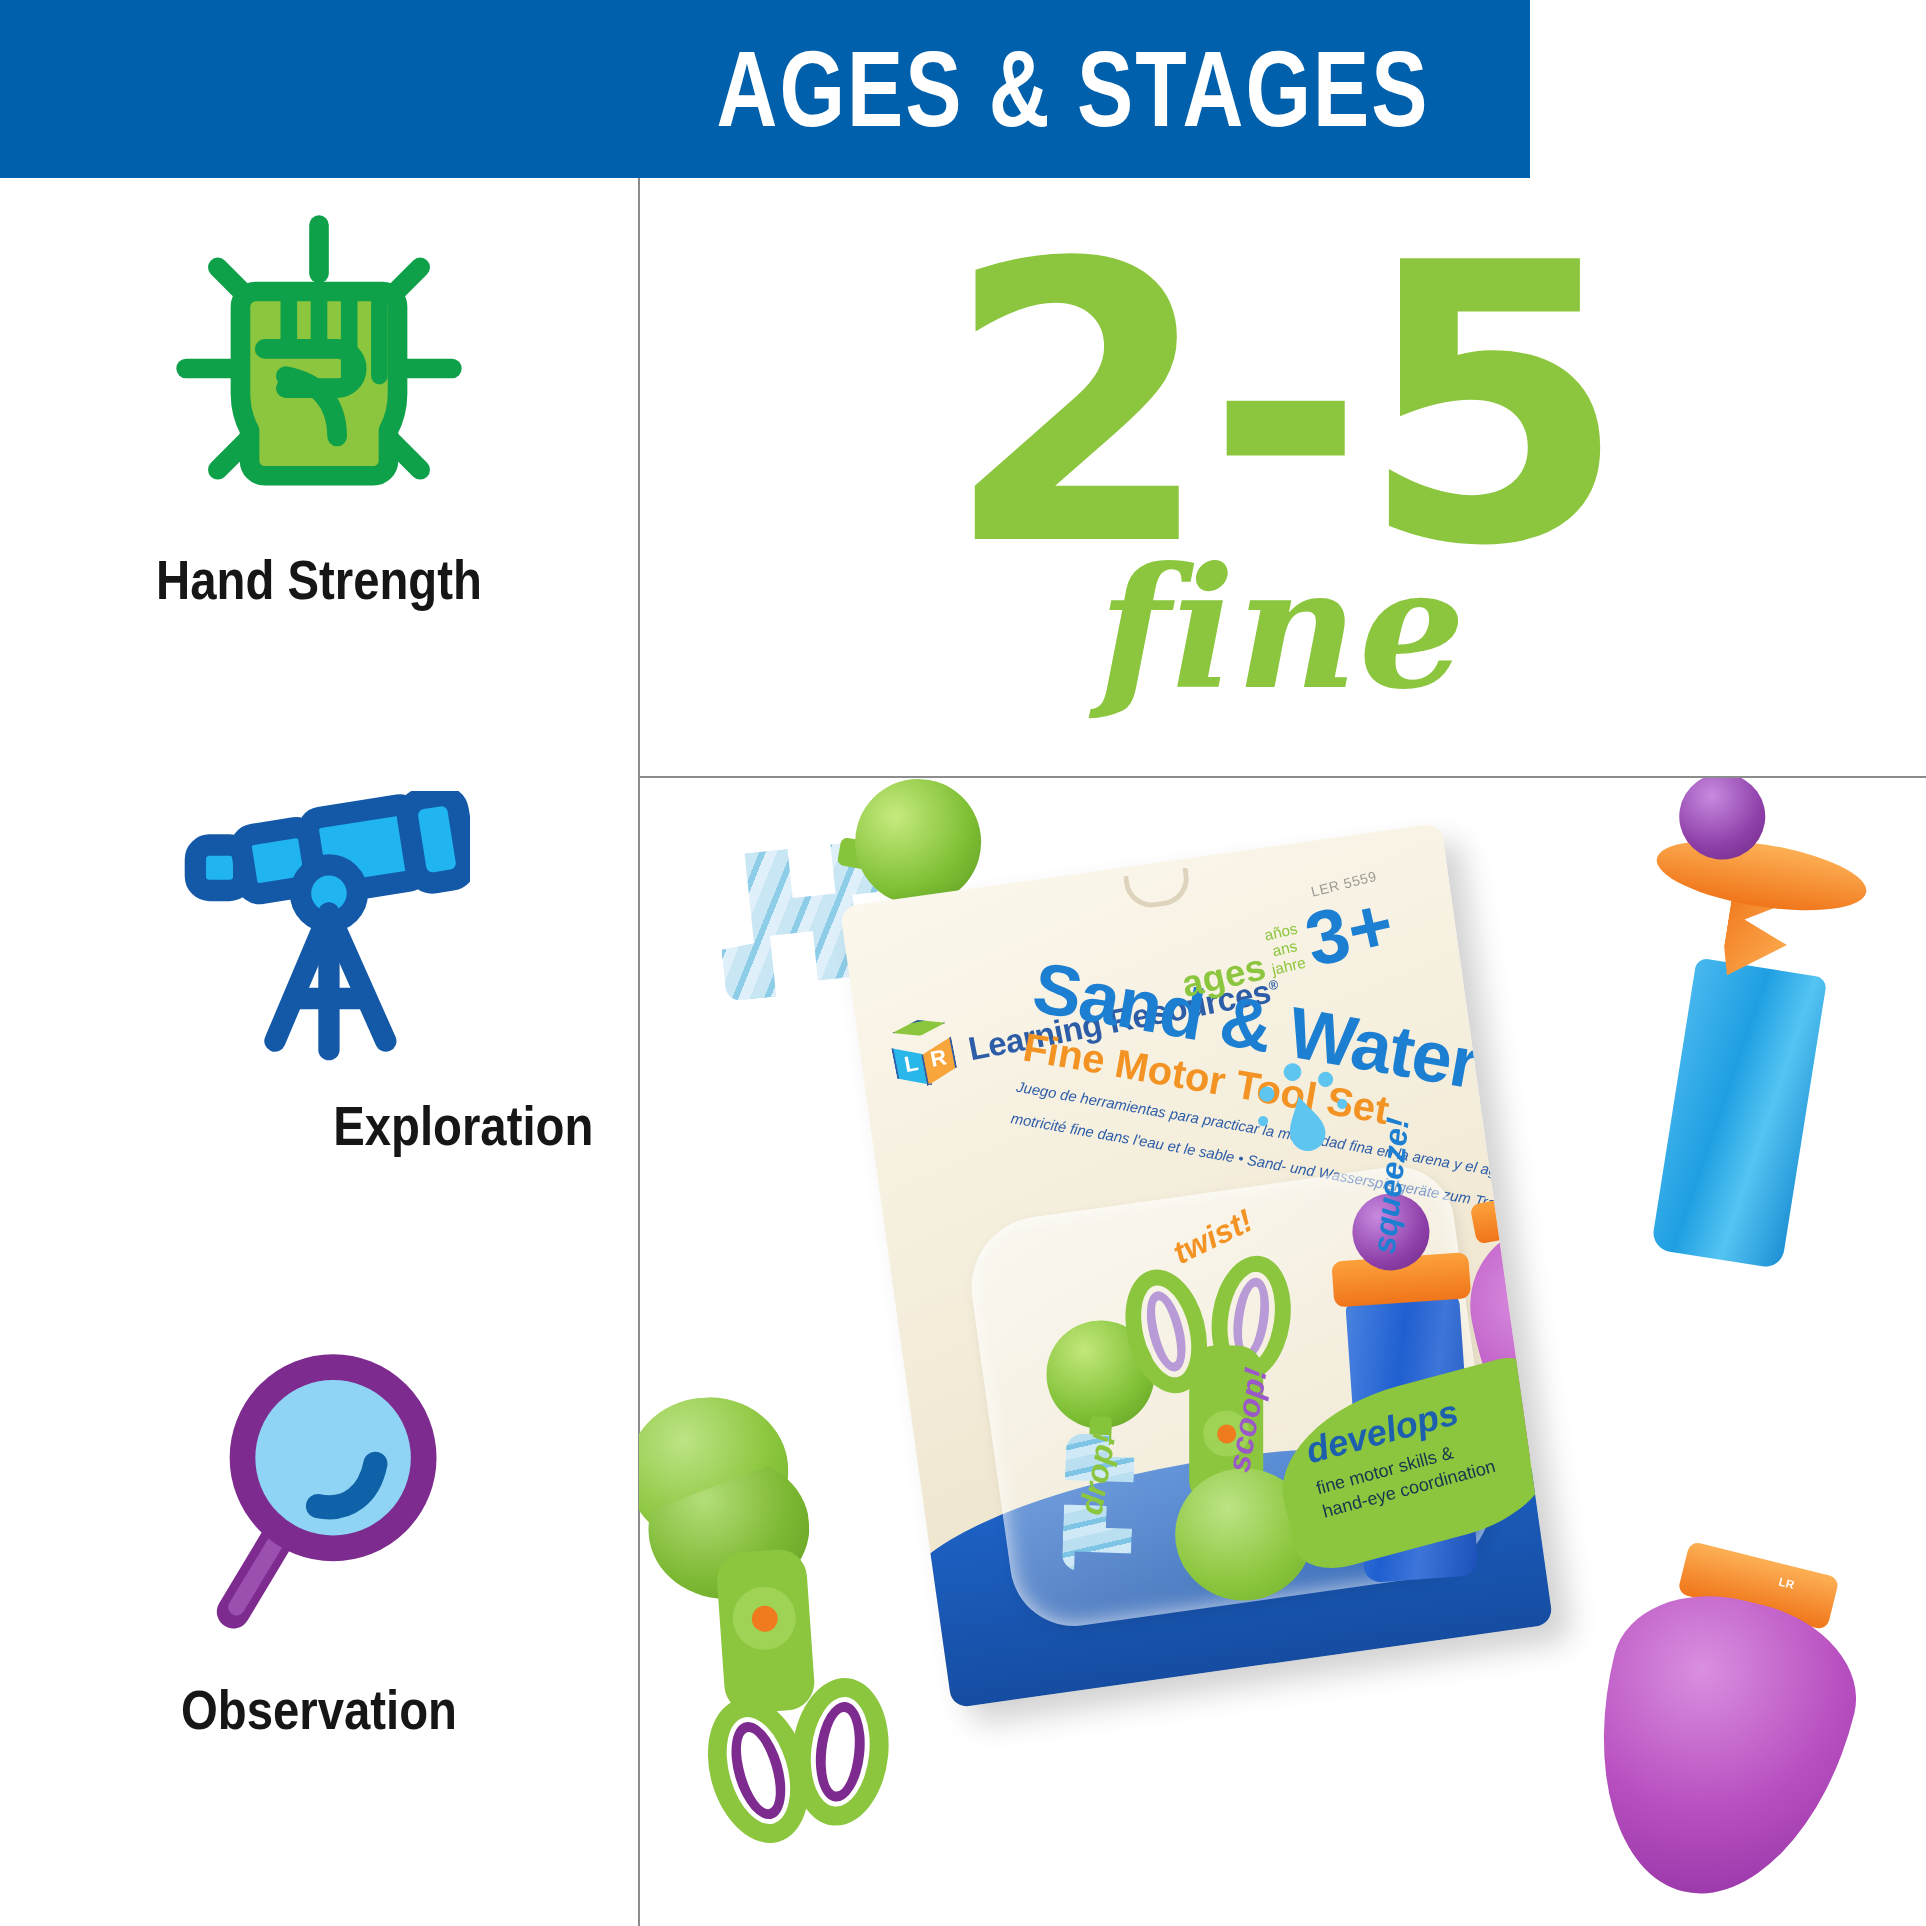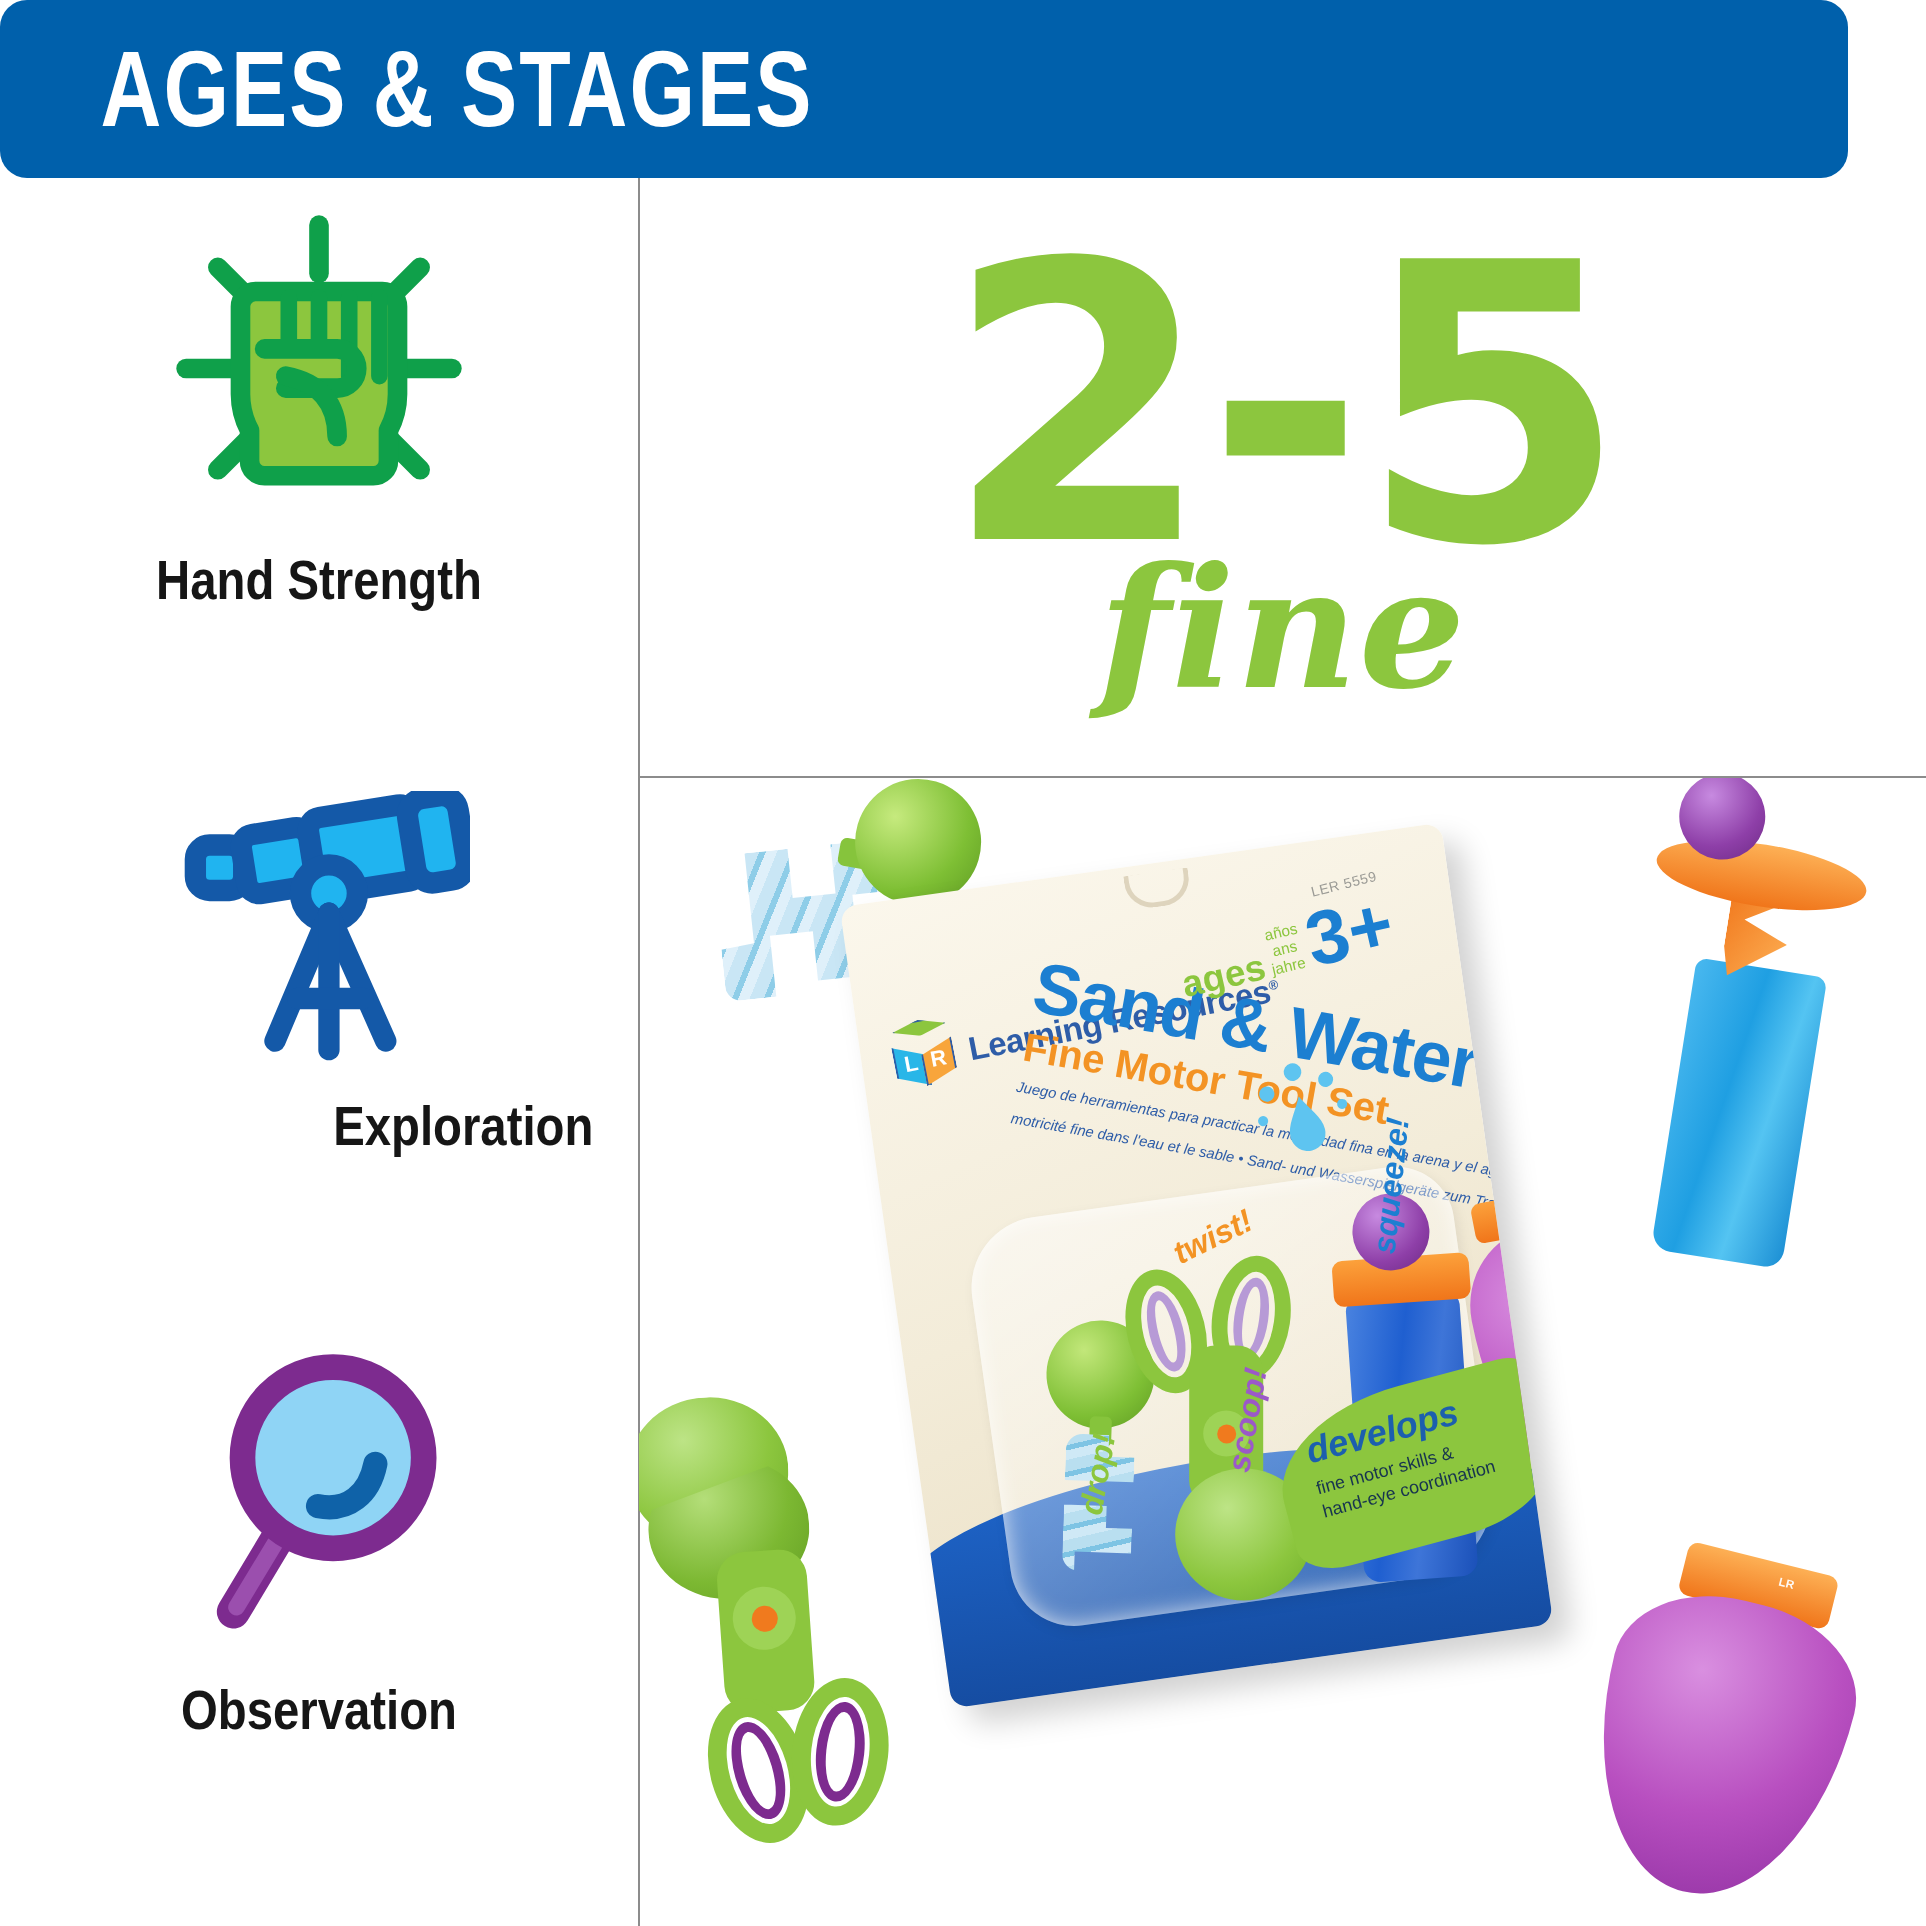--- a/index.html
+++ b/index.html
@@ -8,23 +8,23 @@
     width:1926px;height:1926px;
     background:#ffffff;
     font-family:"Liberation Sans", sans-serif;
     overflow:hidden;
     position:relative;
   }
   .sheet{position:absolute;inset:0;background:#fff;}
 
   
   .banner{
-    position:absolute;left:0;top:0;width:1848px;height:178px;
+    position:absolute;left:0;top:0;width:1530px;height:178px;
     background:#0060AB;
-    display:flex;align-items:center;justify-content:flex-start;border-radius:27px;
+    display:flex;align-items:center;justify-content:flex-end;
   }
   .banner-title{
     color:#ffffff;
     font-family:"Liberation Sans", sans-serif;
     font-weight:bold;
     font-size:108px;
     letter-spacing:2.6px;
     transform:scaleX(.78);
     transform-origin:center;
     white-space:nowrap;

